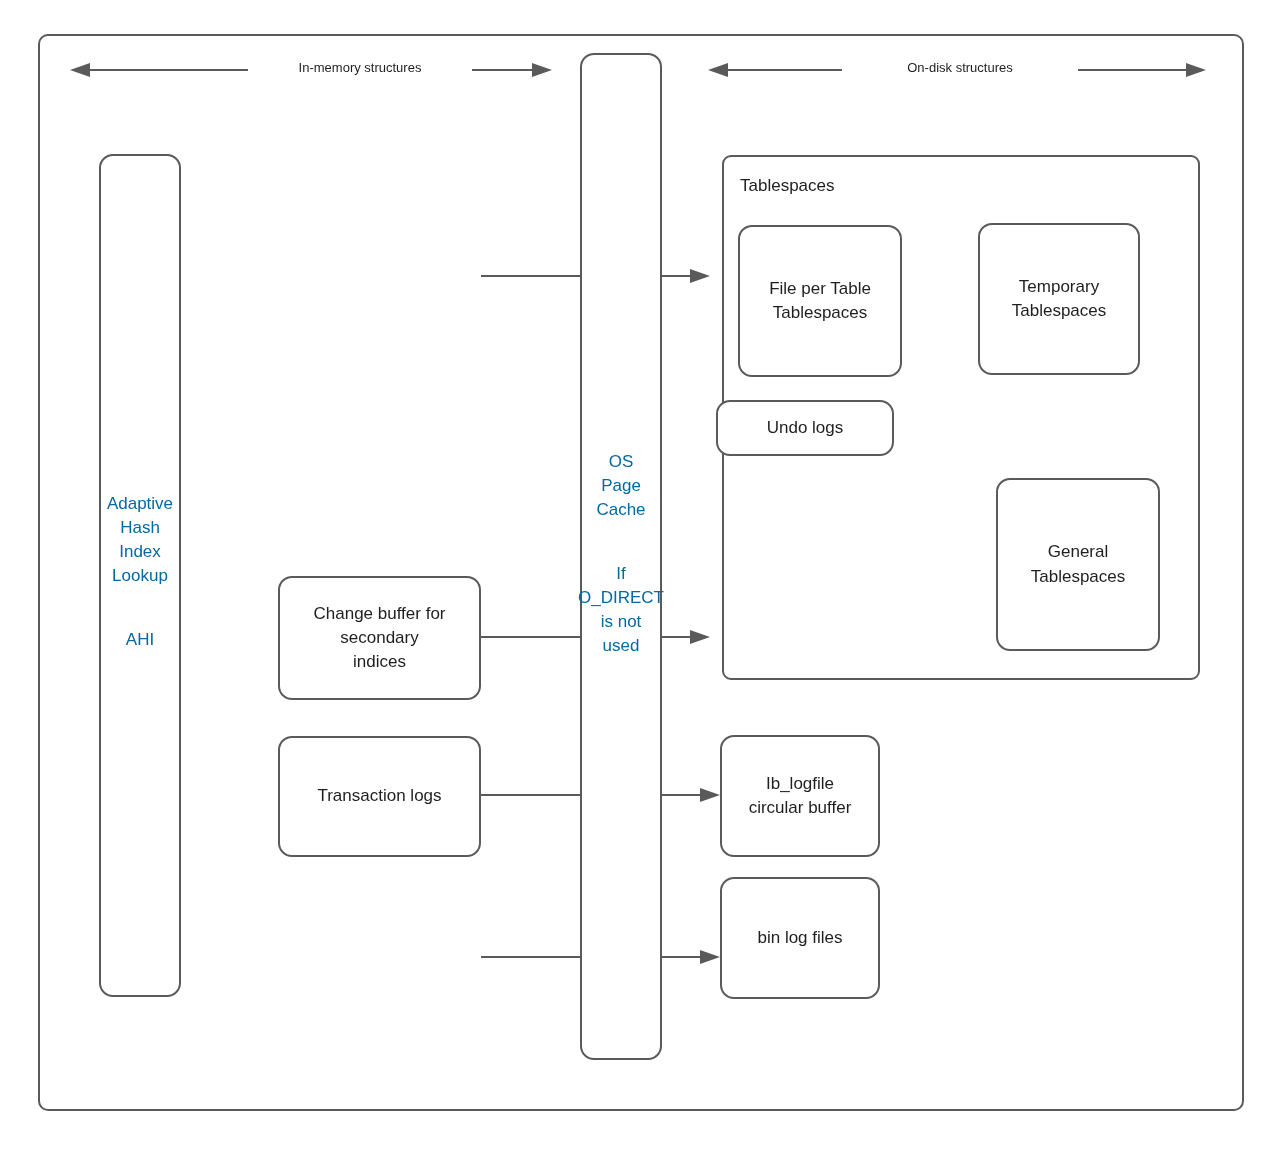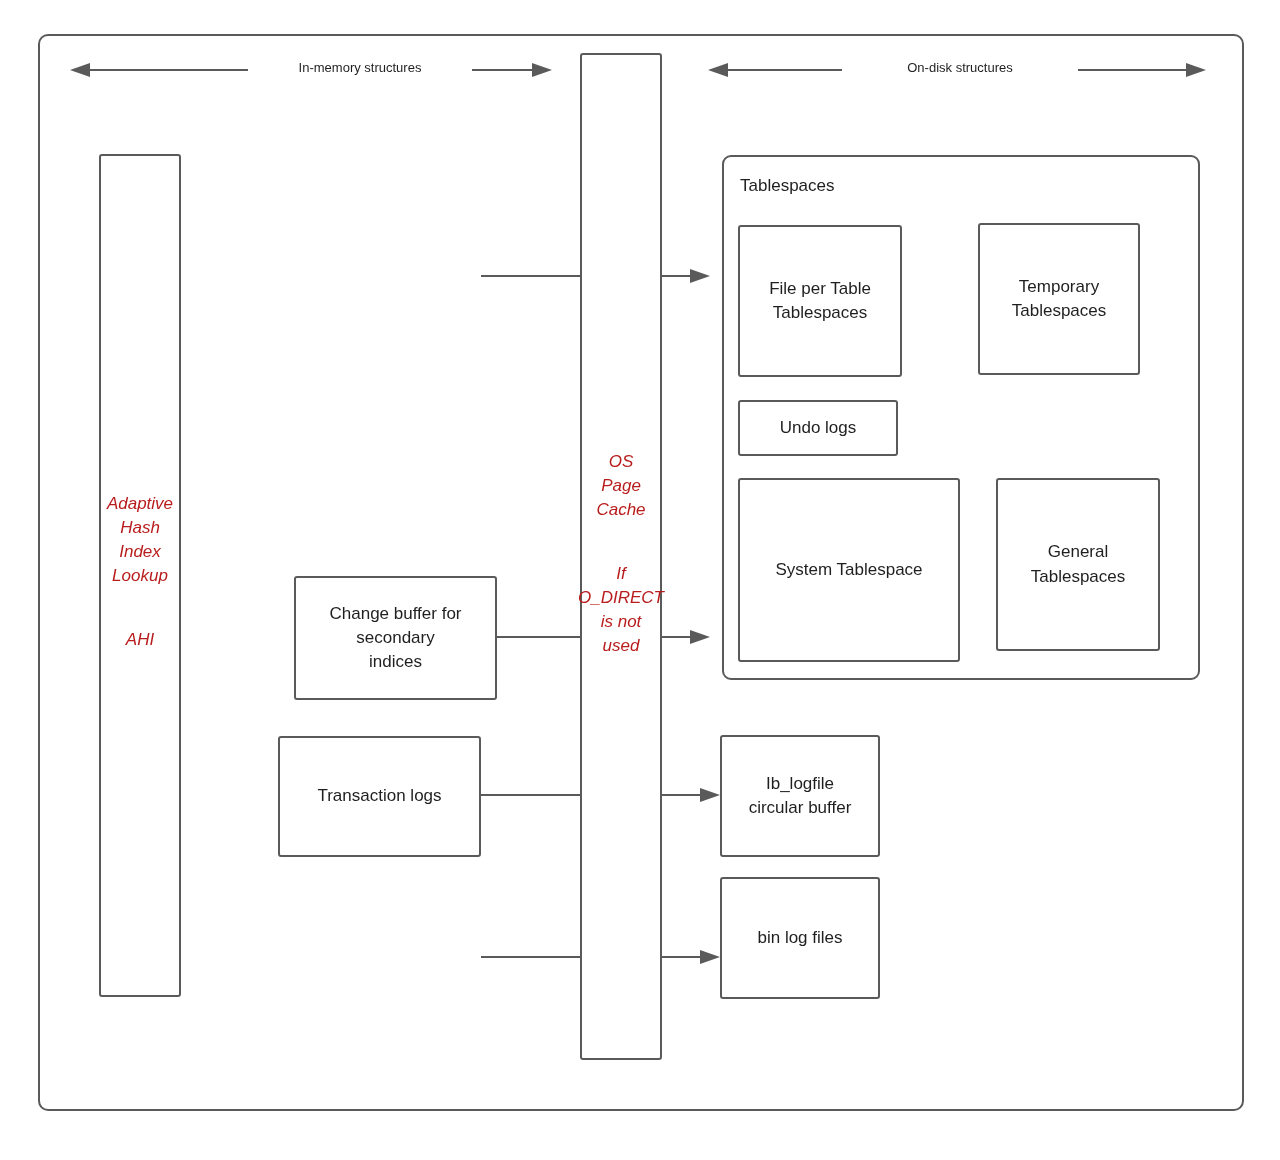--- a/index.html
+++ b/index.html
@@ -17,21 +17,21 @@
     width: 1280px;
     height: 1160px;
     background: #ffffff;
     overflow: hidden;
   }
   
   .box {
     position: absolute;
     box-sizing: border-box;
     border: 2px solid #5a5a5a;
-    border-radius: 3px;
+    border-radius: 14px;
     background: #ffffff;
     display: flex;
     align-items: center;
     justify-content: center;
     text-align: center;
     font-size: 17px;
     line-height: 1.42;
     color: #1f1f1f;
     padding: 18px 4px;
     white-space: pre-line;
@@ -46,24 +46,23 @@
     border: 2.5px solid #5a5a5a;
     border-radius: 10px;
     background: transparent;
   }
   
   .overflow-text {
     position: absolute;
     text-align: center;
     font-size: 17px;
     line-height: 1.42;
-    color: #b91c1c;
+    color: #0369a1;
     white-space: pre-line;
     pointer-events: none;
-    font-style: italic;
   }
   
   .axis-label {
     position: absolute;
     font-size: 13px;
     color: #1f1f1f;
     white-space: nowrap;
     text-align: center;
   }
   
@@ -144,21 +143,21 @@
   <div class="axis-label" style="left:850px; top:60px; width:220px;">On-disk structures</div>
 
   <div class="box" style="left:99px; top:154px; width:82px; height:843px;"></div>
   <div class="overflow-text" style="left:78px; top:492px; width:124px;">Adaptive
 Hash
 Index
 Lookup</div>
   <div class="overflow-text" style="left:78px; top:628px; width:124px;">AHI</div>
 
 
-  <div class="box" style="left:278px; top:576px; width:203px; height:124px;margin-left:16px;">Change buffer for
+  <div class="box" style="left:278px; top:576px; width:203px; height:124px;">Change buffer for
 secondary
 indices</div>
 
   <div class="box" style="left:278px; top:736px; width:203px; height:121px;">Transaction logs</div>
 
 
   <div class="box" style="left:580px; top:53px; width:82px; height:1007px;"></div>
   <div class="overflow-text" style="left:560px; top:450px; width:122px;">OS
 Page
 Cache</div>
@@ -169,23 +168,22 @@
 
   <div class="container-box" style="left:722px; top:155px; width:478px; height:525px;"></div>
   <div class="container-label" style="left:740px; top:176px;">Tablespaces</div>
 
   <div class="box" style="left:738px; top:225px; width:164px; height:152px;">File per Table
 Tablespaces</div>
 
   <div class="box" style="left:978px; top:223px; width:162px; height:152px;">Temporary
 Tablespaces</div>
 
-  <div class="box" style="left:738px; top:400px; width:160px; height:56px;">Undo logs</div>
+  <div class="box" style="left:716px; top:400px; width:178px; height:56px;">Undo logs</div>
 
-  <div class="box" style="left:738px; top:478px; width:222px; height:184px;">System Tablespace</div>
 
   <div class="box" style="left:996px; top:478px; width:164px; height:173px;">General
 Tablespaces</div>
 
   <div class="box" style="left:720px; top:877px; width:160px; height:122px;">bin log files</div>
 
   <div class="box" style="left:720px; top:735px; width:160px; height:122px;">Ib_logfile
 circular buffer</div>
 
 </div>

